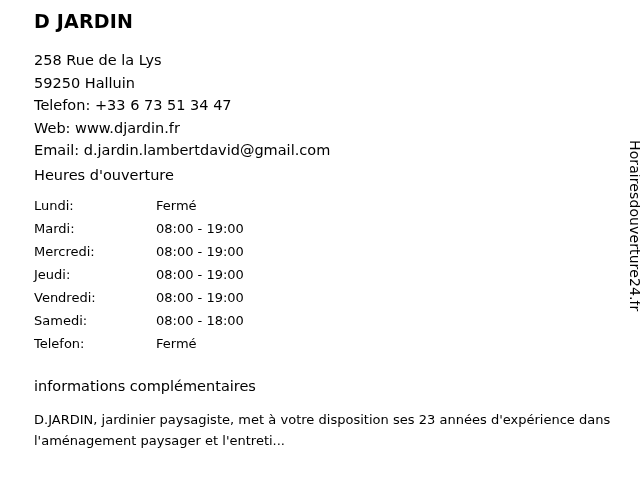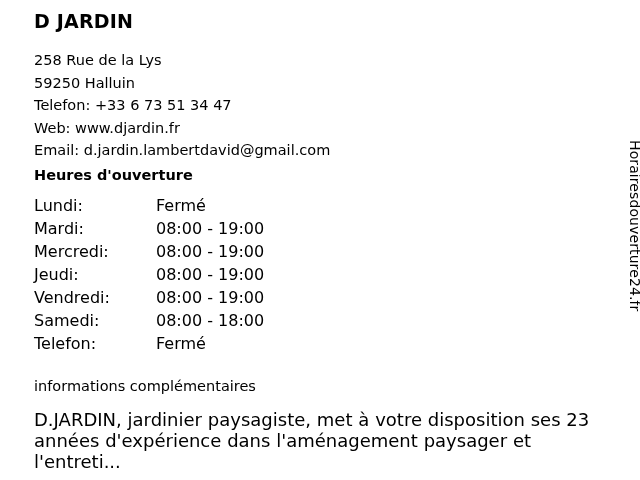--- a/index.html
+++ b/index.html
@@ -38,27 +38,27 @@
   .addr-block {
     font-size: 14.5px;
     line-height: 22.5px;
     margin-bottom: 4px;
   }
   .addr-line {
     white-space: pre;
   }
   .section-head {
     font-size: 14.5px;
-    font-weight: bold;
+    font-weight: normal;
     margin: 0 0 13px 0;
     line-height: 18px;
   }
   table.hours {
     border-collapse: collapse;
-    font-size: 16px;
+    font-size: 13px;
     margin: 0 0 19px 0;
   }
   table.hours td {
     padding: 0 0 6px 0;
     vertical-align: top;
     line-height: 17px;
   }
   table.hours td.day {
     width: 122px;
     white-space: nowrap;
@@ -66,21 +66,21 @@
   table.hours td.val {
     white-space: nowrap;
   }
   .extra-head {
     font-size: 14.5px;
     font-weight: normal;
     margin: 10px 0 14px 0;
     line-height: 18px;
   }
   .extra-body {
-    font-size: 18px;
+    font-size: 13px;
     line-height: 21px;
     width: 588px;
     word-spacing: 0.1px;
   }
   .side-label {
     position: absolute;
     right: 4px;
     top: 140px;
     width: 22px;
     height: 220px;

